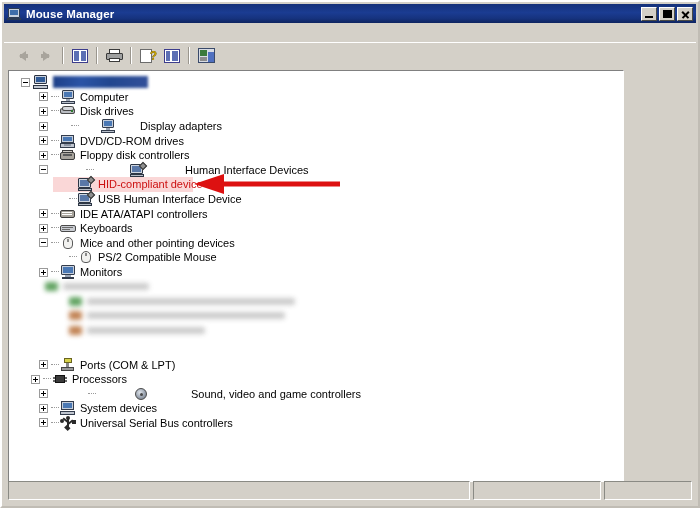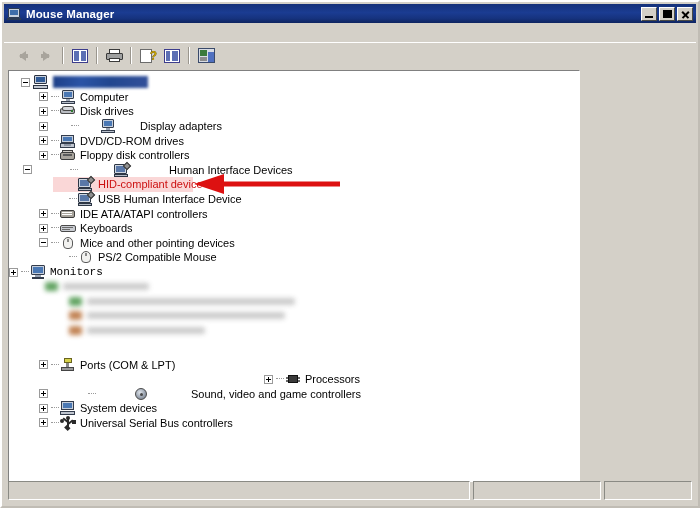--- a/index.html
+++ b/index.html
@@ -77,21 +77,21 @@
   .ic-help .q{position:absolute;right:-1px;top:1px;color:#c8a300;font-weight:bold;font-size:12px;line-height:12px;text-shadow:0 0 0 #000;}
   .ic-view{width:16px;height:14px;border:1px solid #3c3c8c;background:#ffffff;box-sizing:border-box;position:relative;}
   .ic-view::before{content:"";position:absolute;left:1px;top:1px;width:4px;bottom:1px;background:#5c6fb4;}
   .ic-view::after{content:"";position:absolute;left:7px;top:1px;right:1px;bottom:1px;background:#5c6fb4;}
   .ic-scan{width:17px;height:15px;position:relative;background:#d8dce4;border:1px solid #3a4a6a;box-sizing:border-box;}
   .ic-scan .g1{position:absolute;left:1px;top:1px;width:7px;height:6px;background:#3b7a3b;}
   .ic-scan .g2{position:absolute;left:9px;top:3px;width:6px;height:10px;background:#5070c0;}
   .ic-scan .g3{position:absolute;left:1px;bottom:1px;width:7px;height:4px;background:#8c8c8c;}
   
   #client{
-    position:absolute;left:6px;top:68px;width:572px;height:412px;
+    position:absolute;left:6px;top:68px;width:616px;height:412px;
     background:#ffffff;
     border:1px solid #808080;
     border-right-color:#ffffff;border-bottom-color:#ffffff;
     box-sizing:border-box;
     overflow:hidden;
   }
   #tree{position:absolute;left:0;top:4px;width:100%;}
   .row{height:14.6px;display:flex;align-items:center;position:relative;white-space:nowrap;}
   .twisty{
     width:9px;height:9px;flex:none;background:#ffffff;border:1px solid #9a9a9a;
@@ -327,21 +327,21 @@
             <i class="v"></i>
           </span>
           <span class="dots"></span>
           <span class="icon ic-floppy">
             <span class="t"></span>
             <span class="b"></span>
             <span class="s"></span>
           </span>
           <span class="label">Floppy disk controllers</span>
         </div>
-        <div class="row" style="padding-left: 14px; gap: 35px;">
+        <div class="row" style="padding-left: 30px; gap: 35px;">
           <span class="twisty">
             <i class="h"></i>
           </span>
           <span class="dots"></span>
           <span class="icon ic-hid">
             <span class="scr"></span>
             <span class="pen"></span>
             <span class="bs"></span>
           </span>
           <span class="label">Human Interface Devices</span>
@@ -406,21 +406,21 @@
         </div>
         <div class="row" style="padding-left: 48px;">
           <span class="twisty-spacer"></span>
           <span class="dots"></span>
           <span class="icon ic-mouse">
             <span class="b"></span>
             <span class="w"></span>
           </span>
           <span class="label">PS/2 Compatible Mouse</span>
         </div>
-        <div class="row" style=" font-family: Liberation Mono, monospace;">
+        <div class="row" style="padding-left: 30px;">
           <span class="twisty">
             <i class="h"></i>
             <i class="v"></i>
           </span>
           <span class="dots"></span>
           <span class="icon ic-monitor">
             <span class="m"></span>
             <span class="st"></span>
             <span class="bs"></span>
           </span>
@@ -450,21 +450,21 @@
             <i class="v"></i>
           </span>
           <span class="dots"></span>
           <span class="icon ic-port">
             <span class="p"></span>
             <span class="s"></span>
             <span class="b"></span>
           </span>
           <span class="label">Ports (COM &amp; LPT)</span>
         </div>
-        <div class="row" style="padding-left: 36px; justify-content: center;">
+        <div class="row" style="padding-left: 22px;">
           <span class="twisty">
             <i class="h"></i>
             <i class="v"></i>
           </span>
           <span class="dots"></span>
           <span class="icon ic-proc">
             <span class="c"></span>
             <span class="pin" style="left:1px;top:5px;width:2px;height:1.5px"></span>
             <span class="pin" style="left:1px;top:8px;width:2px;height:1.5px"></span>
             <span class="pin" style="right:1px;top:5px;width:2px;height:1.5px"></span>

